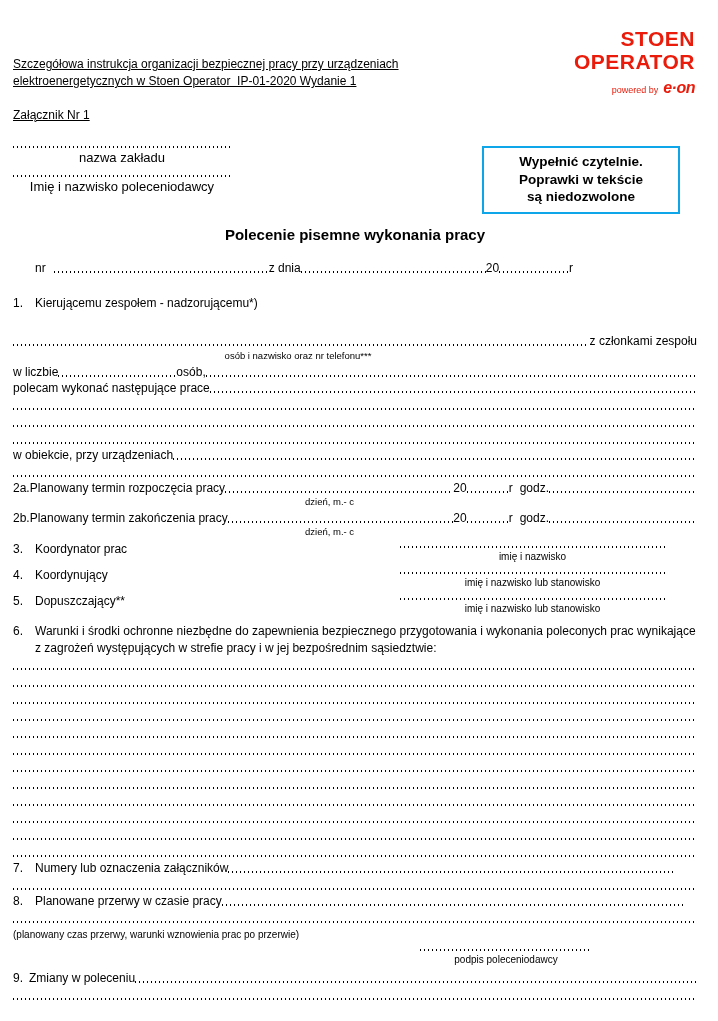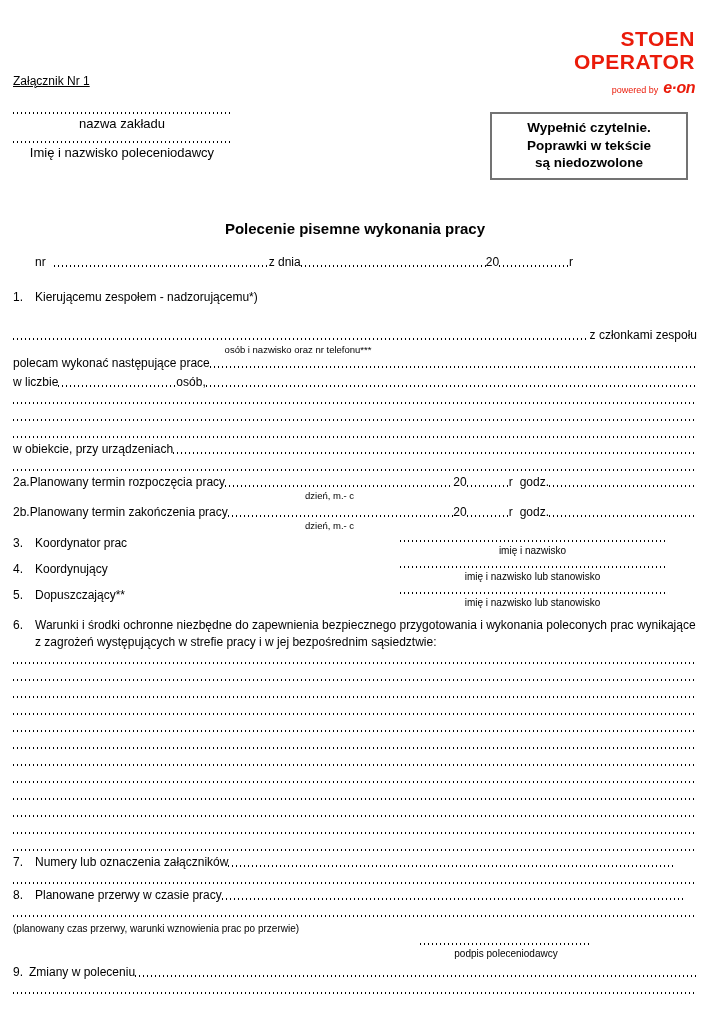--- a/index.html
+++ b/index.html
@@ -29,25 +29,25 @@
   .powered { font-size:9px; margin-right:5px; color:var(--brand); }
   .eon { font-size:16px; font-weight:bold; font-style:italic; letter-spacing:-.5px; color:var(--brand); }
   
   .fields-notice { display:flex; margin-top:24px; }
   .fields { flex:1 1 auto; }
   .field { width:218px; }
   .field .dots { width:100%; display:block; }
   .field-hint { font-size:13px; text-align:center; margin-top:2px; line-height:13px; }
   .field + .field { margin-top:11px; }
   .notice {
-    width:178px; margin-right:9px; align-self:flex-start;
-    border:2px solid #737373; padding:5px 8px 6px;
+    width:178px; margin-right:17px; align-self:flex-start;
+    border:2px solid #0ea5e9; padding:5px 8px 6px;
     font-weight:bold; font-size:13.5px; line-height:17.5px; text-align:center;
   }
-  .title { text-align:center; font-weight:bold; font-size:15px; margin-top:40px; }
+  .title { text-align:center; font-weight:bold; font-size:15px; margin-top:12px; }
   .nr-row { margin-top:17px; padding-left:22px; margin-right:80px; }
   .gap8 { display:inline-block; width:8px; }
   .w215 { flex:0 0 215px; } .w185 { flex:0 0 185px; } .w70 { flex:0 0 70px; }
   .w42 { flex:0 0 42px; } .w118 { flex:0 0 118px; } .w148 { flex:0 0 148px; }
   
   .item { display:flex; line-height:16.5px; }
   .item .no { flex:0 0 22px; white-space:nowrap; }
   .item .txt { flex:1 1 auto; }
   .item1 { margin-top:19px; }
   .small-hint { font-size:9.5px; line-height:11px; }
@@ -75,20 +75,24 @@
 
   <div class="logo">
     <div class="logo-main">STOEN</div>
     <div class="logo-main">OPERATOR</div>
     <div class="logo-sub">
       <span class="powered">powered by</span>
       <span class="eon">e·on</span>
     </div>
   </div>
 
+  <div class="hdr-instr">
+    <div class="pre">Szczegółowa instrukcja organizacji bezpiecznej pracy przy urządzeniach</div>
+    <div class="pre">elektroenergetycznych w Stoen Operator  IP-01-2020 Wydanie 1</div>
+  </div>
   <div class="attach">Załącznik Nr 1</div>
 
   <div class="fields-notice">
     <div class="fields">
       <div class="field">
         <span class="dots"></span>
         <div class="field-hint">nazwa zakładu</div>
       </div>
       <div class="field">
         <span class="dots"></span>
@@ -119,29 +123,29 @@
     <span class="no">1.</span>
     <span class="txt">Kierującemu zespołem - nadzorującemu*)</span>
   </div>
 
   <div class="row mt14">
     <span class="dots"></span>
     <span class="lbl" style="padding-left:4px">z członkami zespołu</span>
   </div>
   <div class="small-hint team-hint">osób i nazwisko oraz nr telefonu***</div>
 
-  <div class="row">
-    <span class="lbl">polecam wykonać następujące prace</span>
-    <span class="dots"></span>
-  </div>
-
   <div class="row mt3">
     <span class="lbl">w liczbie</span>
     <span class="dots w118"></span>
     <span class="lbl">osób,</span>
+    <span class="dots"></span>
+  </div>
+
+  <div class="row">
+    <span class="lbl">polecam wykonać następujące prace</span>
     <span class="dots"></span>
   </div>
   <div class="blank">
       <span class="dots"></span>
     </div>
   <div class="blank">
       <span class="dots"></span>
     </div>
   <div class="blank">
       <span class="dots"></span>

